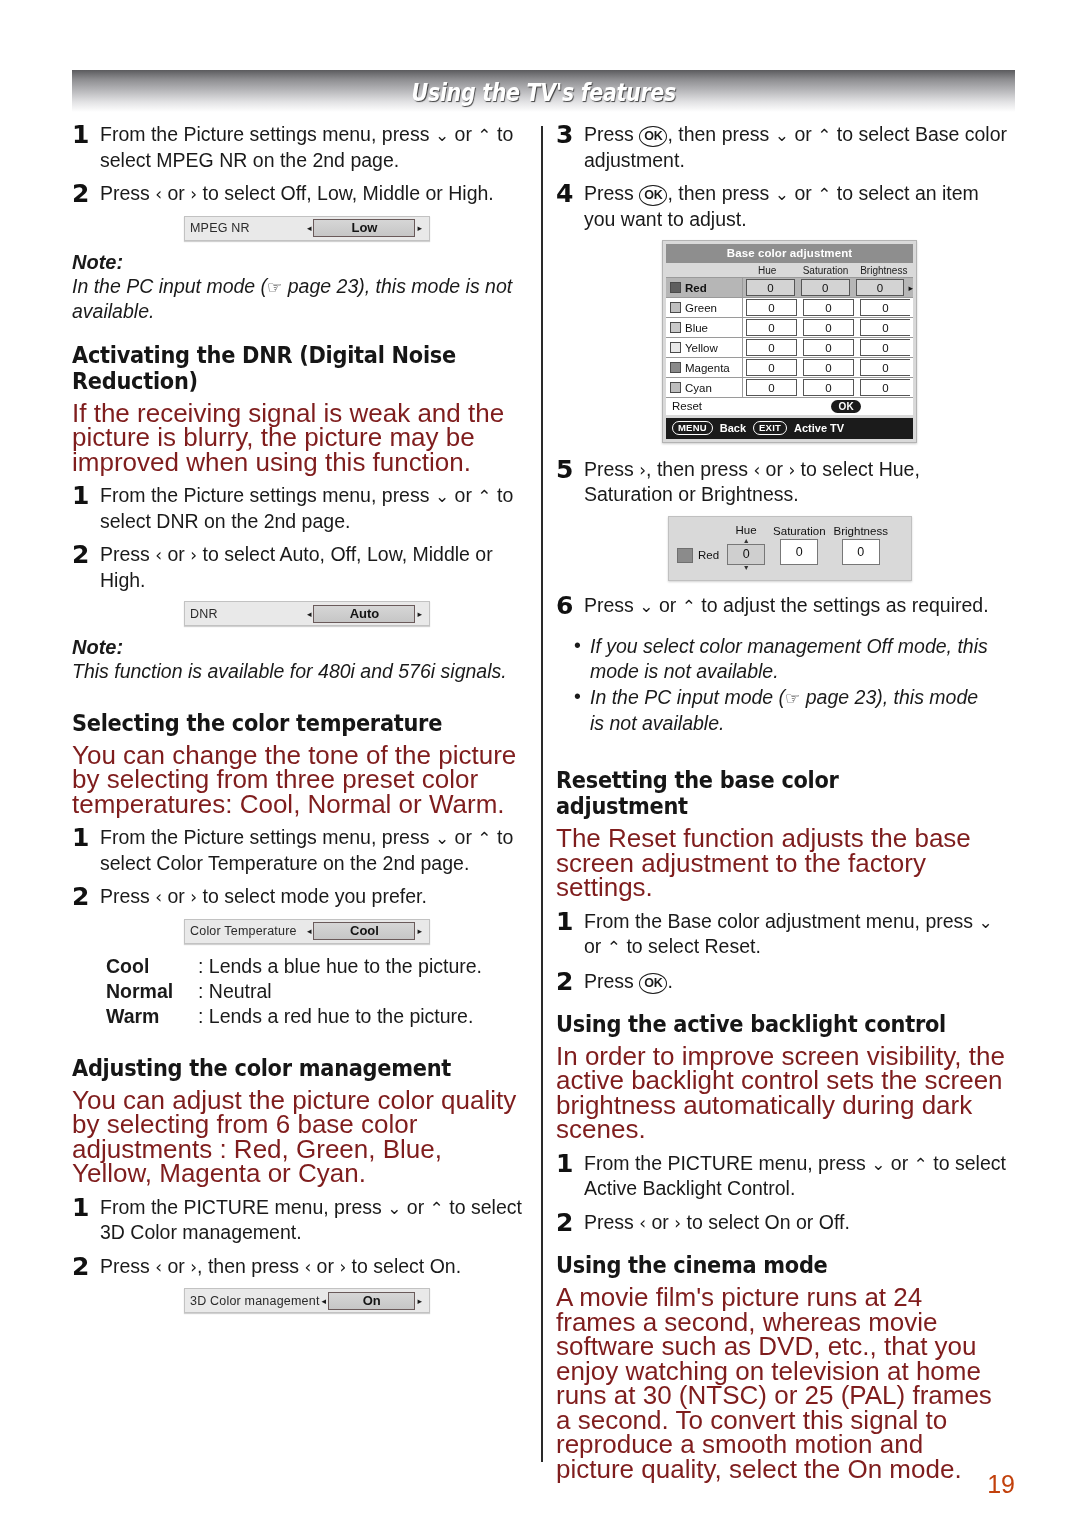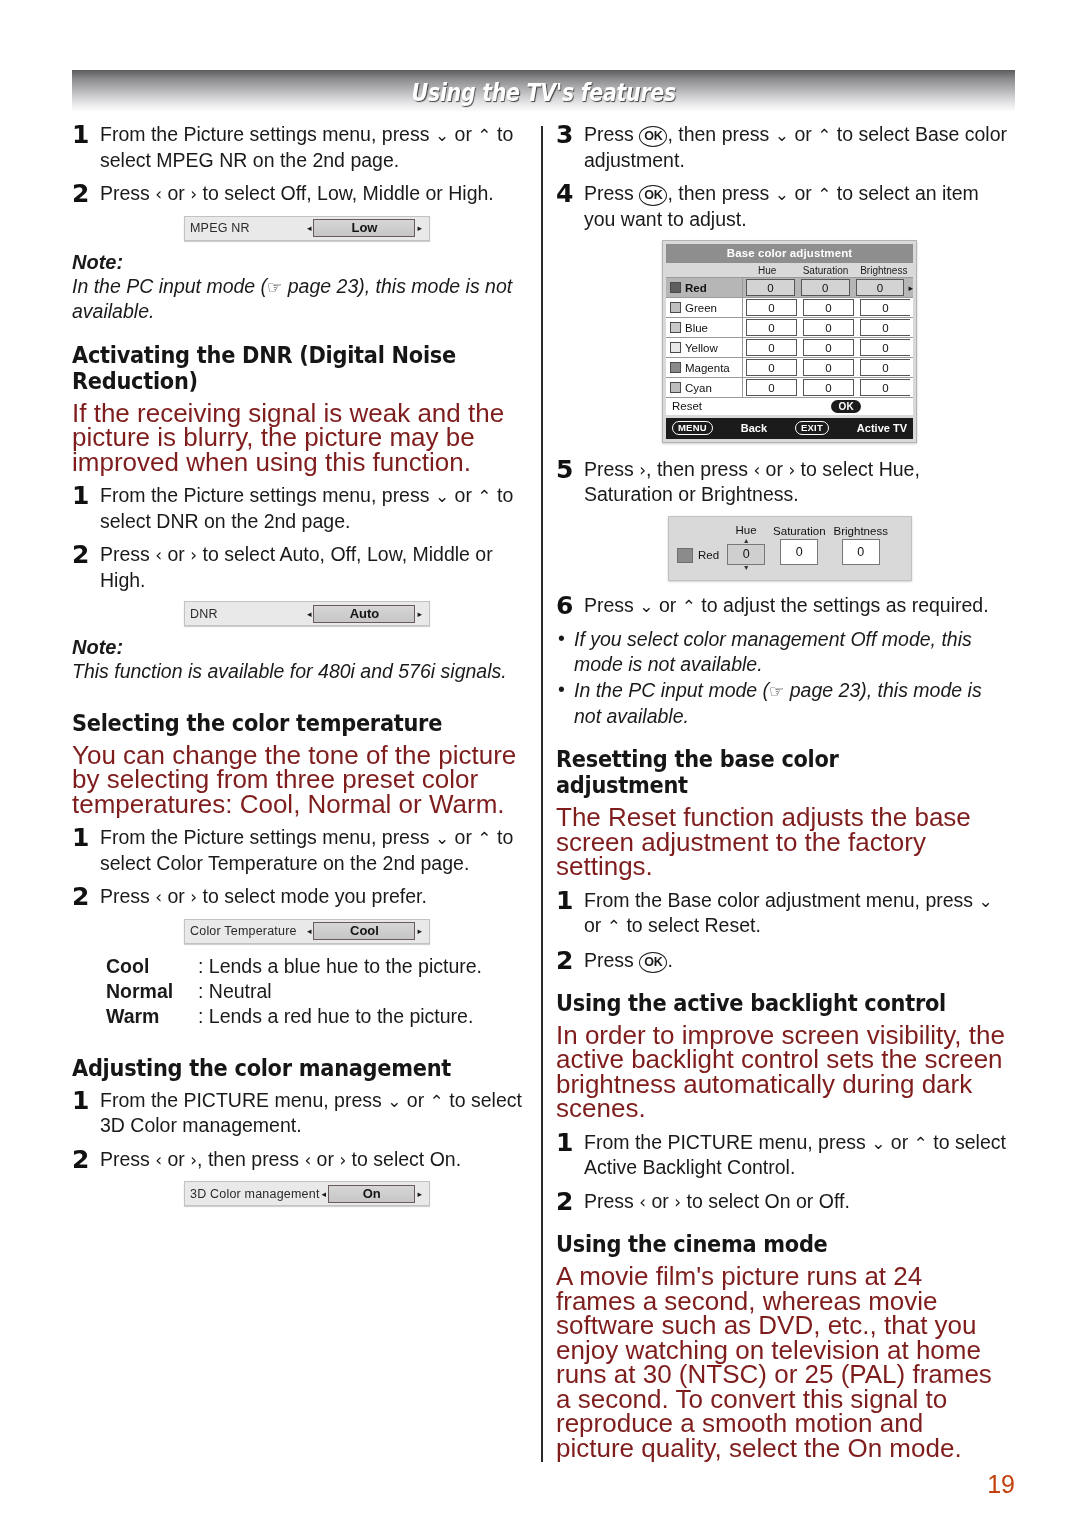--- a/index.html
+++ b/index.html
@@ -64,21 +64,21 @@
   .step-body { font-size:19.5px; line-height:24.5px; flex:1; }
   b { font-weight:normal; }
   .note-label {
     font-weight:bold; font-style:italic; font-size:20px;
     margin:4px 0 0 0;
   }
   .note-text {
     font-style:italic; font-size:19.5px; line-height:24.5px;
     margin:0 0 10px 0;
   }
-  .note-list { margin:0; padding:0; list-style:none; }
+  .note-list { margin:16px; padding:0; list-style:none; }
   .note-list li {
     font-style:italic; font-size:19.5px; line-height:24.5px;
     padding-left:18px; position:relative; margin-bottom:2px;
   }
   .note-list li:before {
     content:"\2022"; position:absolute; left:2px; top:-1px; font-style:normal;
   }
   .spacer-s { height:8px; }
   .spacer-m { height:16px; }
   .spacer-l { height:26px; }
@@ -163,21 +163,21 @@
   }
   .osd-reset .lbl { flex:1; color:#111; }
   .ok-pill {
     background:#1b1b1b; color:#fff; border-radius:9px;
     font-size:10px; font-weight:bold; padding:1px 7px 1.5px 7px;
     margin-right:46px; letter-spacing:0.3px;
   }
   .osd-foot {
     background:#1b1b1b; color:#fff; margin:3px 3px 3px 3px;
     padding:3px 6px 3.5px 6px; display:flex; align-items:center; gap:7px;
-    font-size:11px; font-weight:bold;justify-content:space-between;
+    font-size:11px; font-weight:bold;
   }
   .key-pill {
     border:1.4px solid #fff; border-radius:8px; padding:0.5px 5px 1px 5px;
     font-size:9.5px; font-weight:bold; letter-spacing:0.2px;
   }
   .sel-arrow { font-size:9px; color:#111; align-self:center; padding-left:1px; }
 
   
   .osd-hsb {
     width:244px; background:#d9d9d9; border:1px solid #c0c0c0;
@@ -298,20 +298,21 @@
       </div>
       <div class="def-row">
         <div class="def-term">Warm</div>
         <div class="def-desc">: Lends a red hue to the picture.</div>
       </div>
     </div>
 
     <div class="spacer-l"></div>
 
     <div class="h2">Adjusting the color management</div>
+    <div class="para">You can adjust the picture color quality by selecting from 6 base color adjustments : <b>Red</b>, <b>Green</b>, <b>Blue</b>, <b>Yellow</b>, <b>Magenta</b> or <b>Cyan</b>.</div>
     <div class="step">
       <div class="step-num">1</div>
       <div class="step-body">From the <b>PICTURE</b> menu, press <span class="ar">⌄</span> or <span class="ar">⌃</span> to select <b>3D Color management</b>.</div>
     </div>
     <div class="step">
       <div class="step-num">2</div>
       <div class="step-body">Press <span class="ar">‹</span> or <span class="ar">›</span>, then press <span class="ar">‹</span> or <span class="ar">›</span> to select <b>On</b>.</div>
     </div>
 
     <div class="osd-bar">

